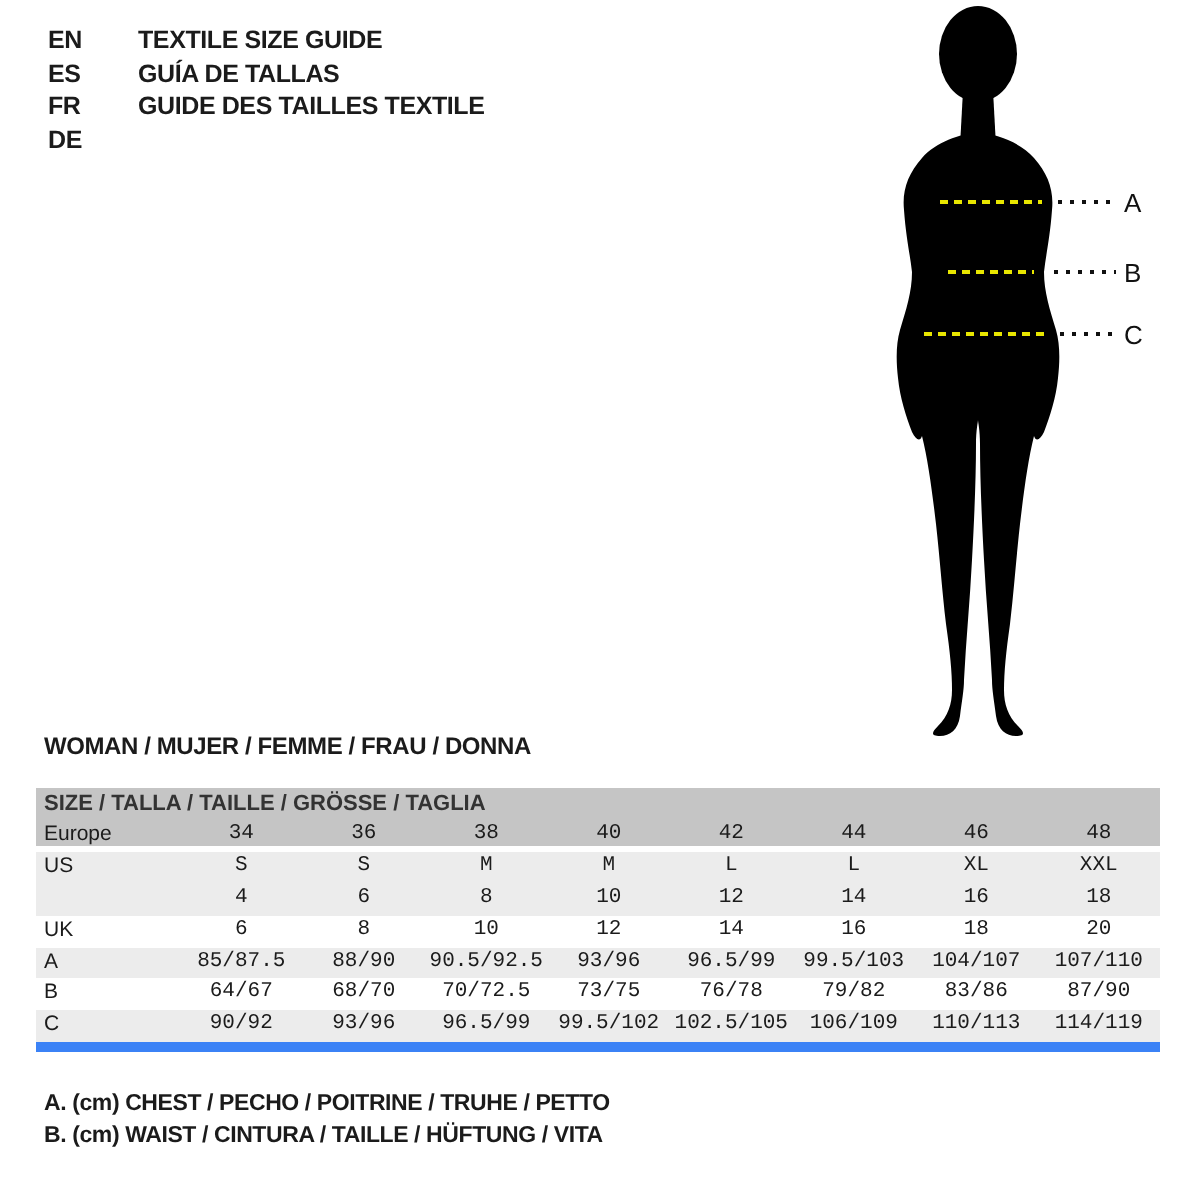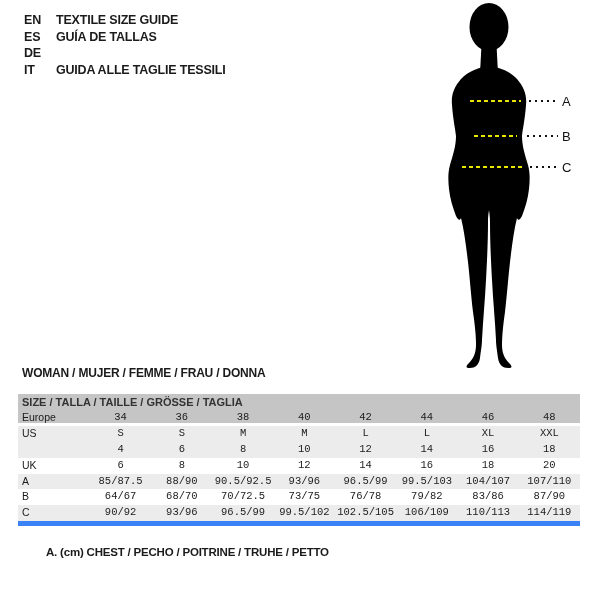--- a/index.html
+++ b/index.html
@@ -4,21 +4,21 @@
 <style>
   html,body{margin:0;padding:0;}
   body{
     width:600px;height:600px;position:relative;background:#ffffff;
     font-family:"Liberation Sans", sans-serif;color:#1b1b1b;overflow:hidden;
   }
   
   .lang-list{position:absolute;left:24px;top:12px;}
   .lang-row{display:flex;line-height:16.7px;font-size:12.5px;font-weight:bold;letter-spacing:-0.2px;}
   .lang-code{width:32px;flex:0 0 32px;}
-  .lang-title{white-space:nowrap;}
+  .lang-title{white-space:nowrap;margin-left:13px;}
   
   .figure{position:absolute;left:420px;top:0;width:180px;height:375px;}
   .figure svg{position:absolute;left:0;top:0;}
   .marker-label{position:absolute;left:142px;font-size:13px;font-weight:400;color:#111;}
   .marker-label.m0{top:94px;}
   .marker-label.m1{top:129px;}
   .marker-label.m2{top:160px;}
   
   .woman-title{position:absolute;left:22px;top:366px;font-size:12px;font-weight:bold;letter-spacing:-0.2px;}
   .size-bar{
@@ -27,41 +27,41 @@
   }
   .size-table{position:absolute;left:18px;top:410px;width:562px;border-bottom:5px solid #3b82f6;}
   .trow{
     display:grid;grid-template-columns:72px repeat(8,1fr);
     height:15.9px;line-height:15.9px;font-size:10.5px;
   }
   .trow.shaded{background:#ececec;}
   .tlabel{padding-left:4px;text-align:left;}
   .tcell{text-align:center;white-space:nowrap;font-family:Liberation Mono, monospace;}
   
-  .legend{position:absolute;left:22px;top:545px;margin-left:24px;}
+  .legend{position:absolute;left:22px;top:545px;}
   .legend-line{font-size:11.5px;font-weight:bold;line-height:15.7px;letter-spacing:-0.2px;white-space:nowrap;}
 </style>
 </head>
 <body>
 
 <div class="lang-list" id="lang-list">
     <div class="lang-row">
       <span class="lang-code">EN</span>
       <span class="lang-title">TEXTILE SIZE GUIDE</span>
     </div>
     <div class="lang-row">
       <span class="lang-code">ES</span>
       <span class="lang-title">GUÍA DE TALLAS</span>
     </div>
     <div class="lang-row">
+      <span class="lang-code">FR</span>
+      <span class="lang-title">GUIDE DES TAILLES TEXTILE</span>
+    </div>
+    <div class="lang-row">
       <span class="lang-code">DE</span>
-    </div>
-    <div class="lang-row">
-      <span class="lang-code">IT</span>
-      <span class="lang-title">GUIDA ALLE TAGLIE TESSILI</span>
     </div>
   </div>
 
 <div class="figure">
   <svg width="160" height="375" viewBox="0 0 160 375" aria-hidden="true">
 
     <ellipse cx="69" cy="27" rx="19.5" ry="24" fill="#000"></ellipse>
 
     <path d="M62,36 L60,73 L78,73 L76,36 Z" fill="#000"></path>
 
@@ -197,13 +197,14 @@
       <span class="tcell">99.5/102</span>
       <span class="tcell">102.5/105</span>
       <span class="tcell">106/109</span>
       <span class="tcell">110/113</span>
       <span class="tcell">114/119</span>
     </div>
   </div>
 
 <div class="legend" id="legend">
     <div class="legend-line">A. (cm) CHEST / PECHO / POITRINE / TRUHE / PETTO</div>
+    <div class="legend-line">B. (cm) WAIST / CINTURA / TAILLE / HÜFTUNG / VITA</div>
   </div>
 
 </body></html>

